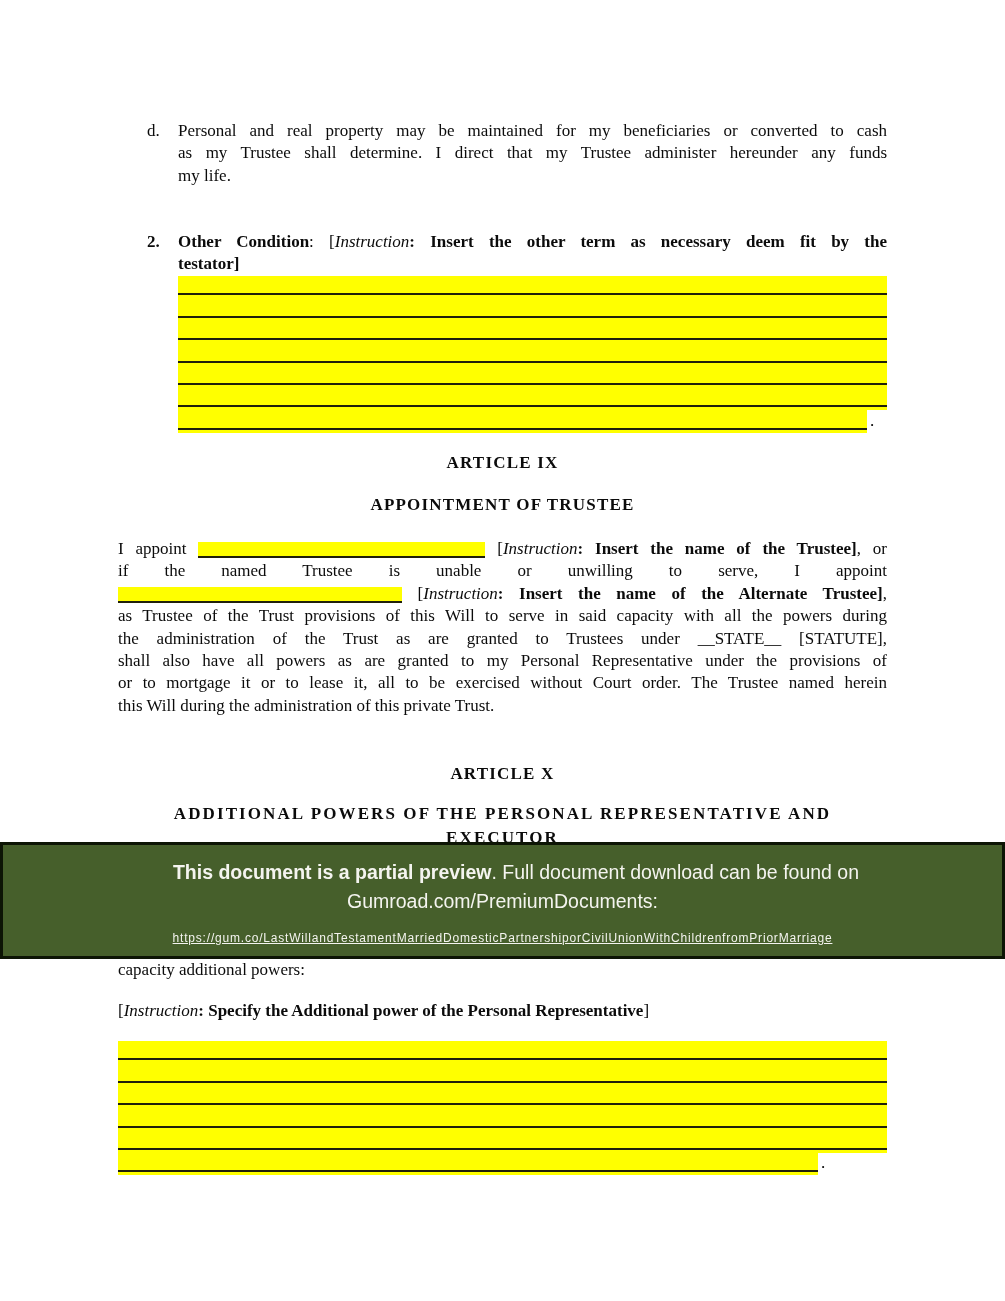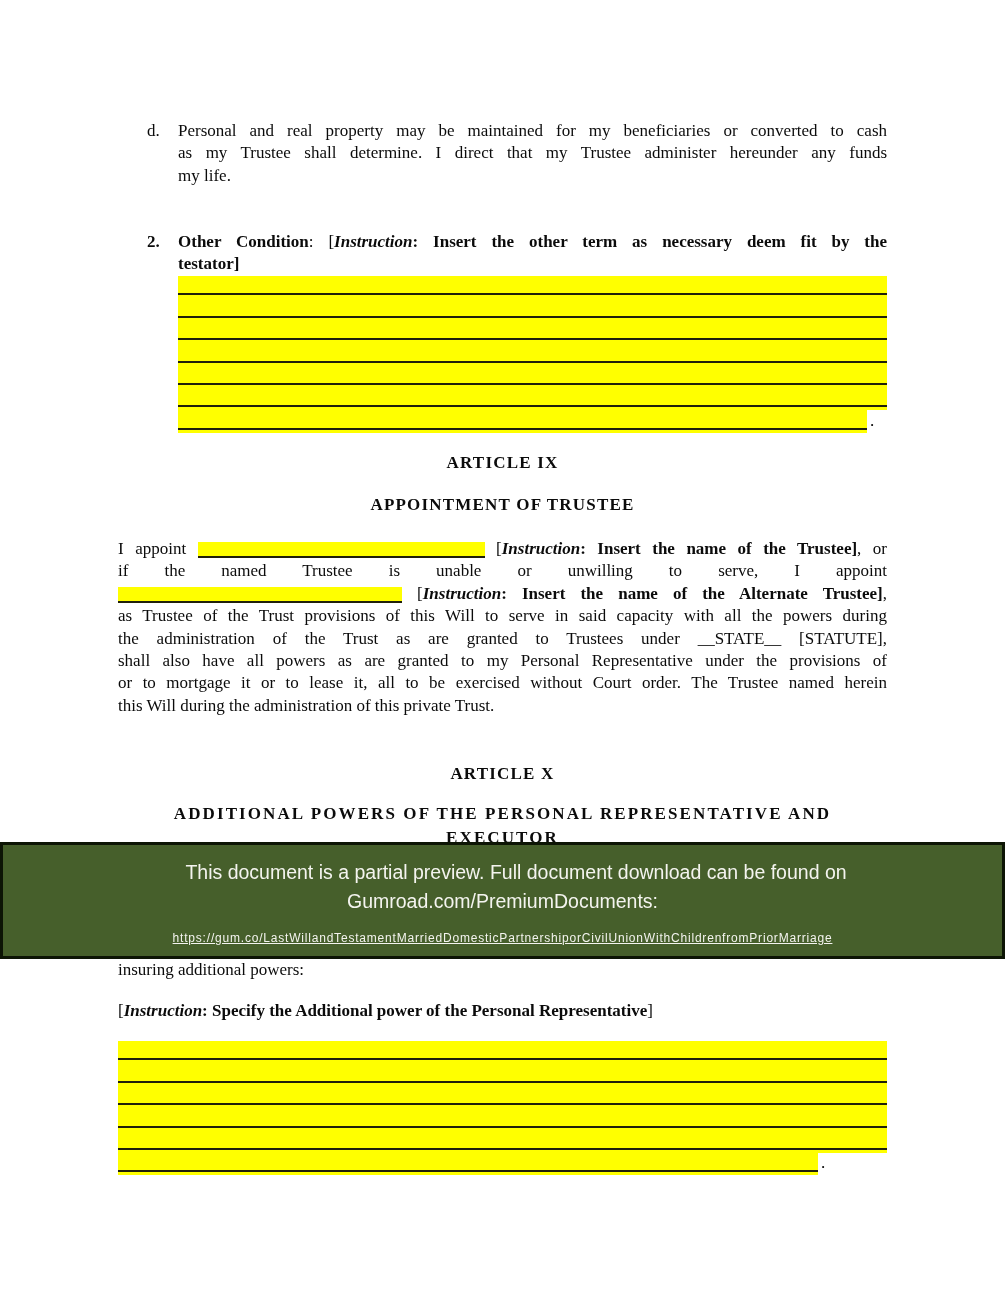--- a/index.html
+++ b/index.html
@@ -14,21 +14,21 @@
   .marker { width:31px; flex:none; line-height:22.4px; }
   .marker.bold { font-weight:bold; }
   .itext { width:709px; flex:none; }
   
   .jline {
     height:22.4px; line-height:22.4px; white-space:nowrap;
     text-align:justify; text-align-last:justify; -moz-text-align-last:justify;
   }
   .jline.no-just { text-align-last:left; -moz-text-align-last:left; }
   .jline span.b  { font-weight:bold; }
-  .jline span.bi { font-weight:bold; font-style:italic; }
+  .jline span.bi { font-weight:normal; font-style:italic; }
   
   .blank {
     display:inline-block; height:16px; background:var(--highlight);
     border-bottom:2px solid var(--blank_line); vertical-align:-4px;
   }
   .blank.trustee-name-blank   { width:287px; }
   .blank.alternate-trustee-blank { width:284px; }
   
   .heading {
     position:absolute; left:118px; width:769px; text-align:center;
@@ -50,21 +50,21 @@
   #blank1 .block-period { left:692px; }
   #blank2 .block-period { left:703px; }
   
   .banner {
     position:absolute; left:0; top:842px; width:1005px; height:117px;
     background:var(--banner_bg); border:3px solid var(--banner_border);
     font-family:"Liberation Sans", sans-serif; color:var(--banner_text);
     text-align:center; padding-top:13px;
   }
   .banner-line1, .banner-line2 { font-size:19.5px; line-height:29px; }
-  .banner-line1 .b { font-weight:normal;margin-left:27px; }
+  .banner-line1 .b { font-weight:bold;margin-left:27px; }
   .banner-link {
     display:block; margin-top:10px; font-size:12px; line-height:25px;
     letter-spacing:0.8px; color:var(--banner_text); text-decoration:underline;
   }
   
   .flow { position:absolute; left:118px; width:769px; }
   
   .watermark {
     position:absolute; left:744px; top:1267px; width:261px; height:26px;
     background:var(--watermark_bg); color:var(--watermark_text);
@@ -123,21 +123,21 @@
   <div class="heading" id="additional-powers-heading" style="top:802px;">ADDITIONAL POWERS OF THE PERSONAL REPRESENTATIVE AND EXECUTOR</div>
 
   <div class="banner">
     <div class="banner-line1">
       <span class="b">This document is a partial preview</span><span>. Full document download can be found on</span>
     </div>
     <div class="banner-line2">Gumroad.com/PremiumDocuments:</div>
     <a class="banner-link" href="#">https://gum.co/LastWillandTestamentMarriedDomesticPartnershiporCivilUnionWithChildrenfromPriorMarriage</a>
   </div>
 
-  <div class="flow jline no-just" style="top:959px;">insuring additional powers:</div>
+  <div class="flow jline no-just" style="top:959px;">capacity additional powers:</div>
 
   <div class="flow" style="top:1000px;">
       <div class="jline no-just"><span>[</span><span class="bi">Instruction</span><span class="b">: Specify the Additional power of the Personal Representative</span><span>]</span></div>
     </div>
 
   <div class="blank-block" id="blank2" style="left:118px; top:1041px;">
       <div class="hl-row"></div>
       <div class="hl-row"></div>
       <div class="hl-row"></div>
       <div class="hl-row"></div>

